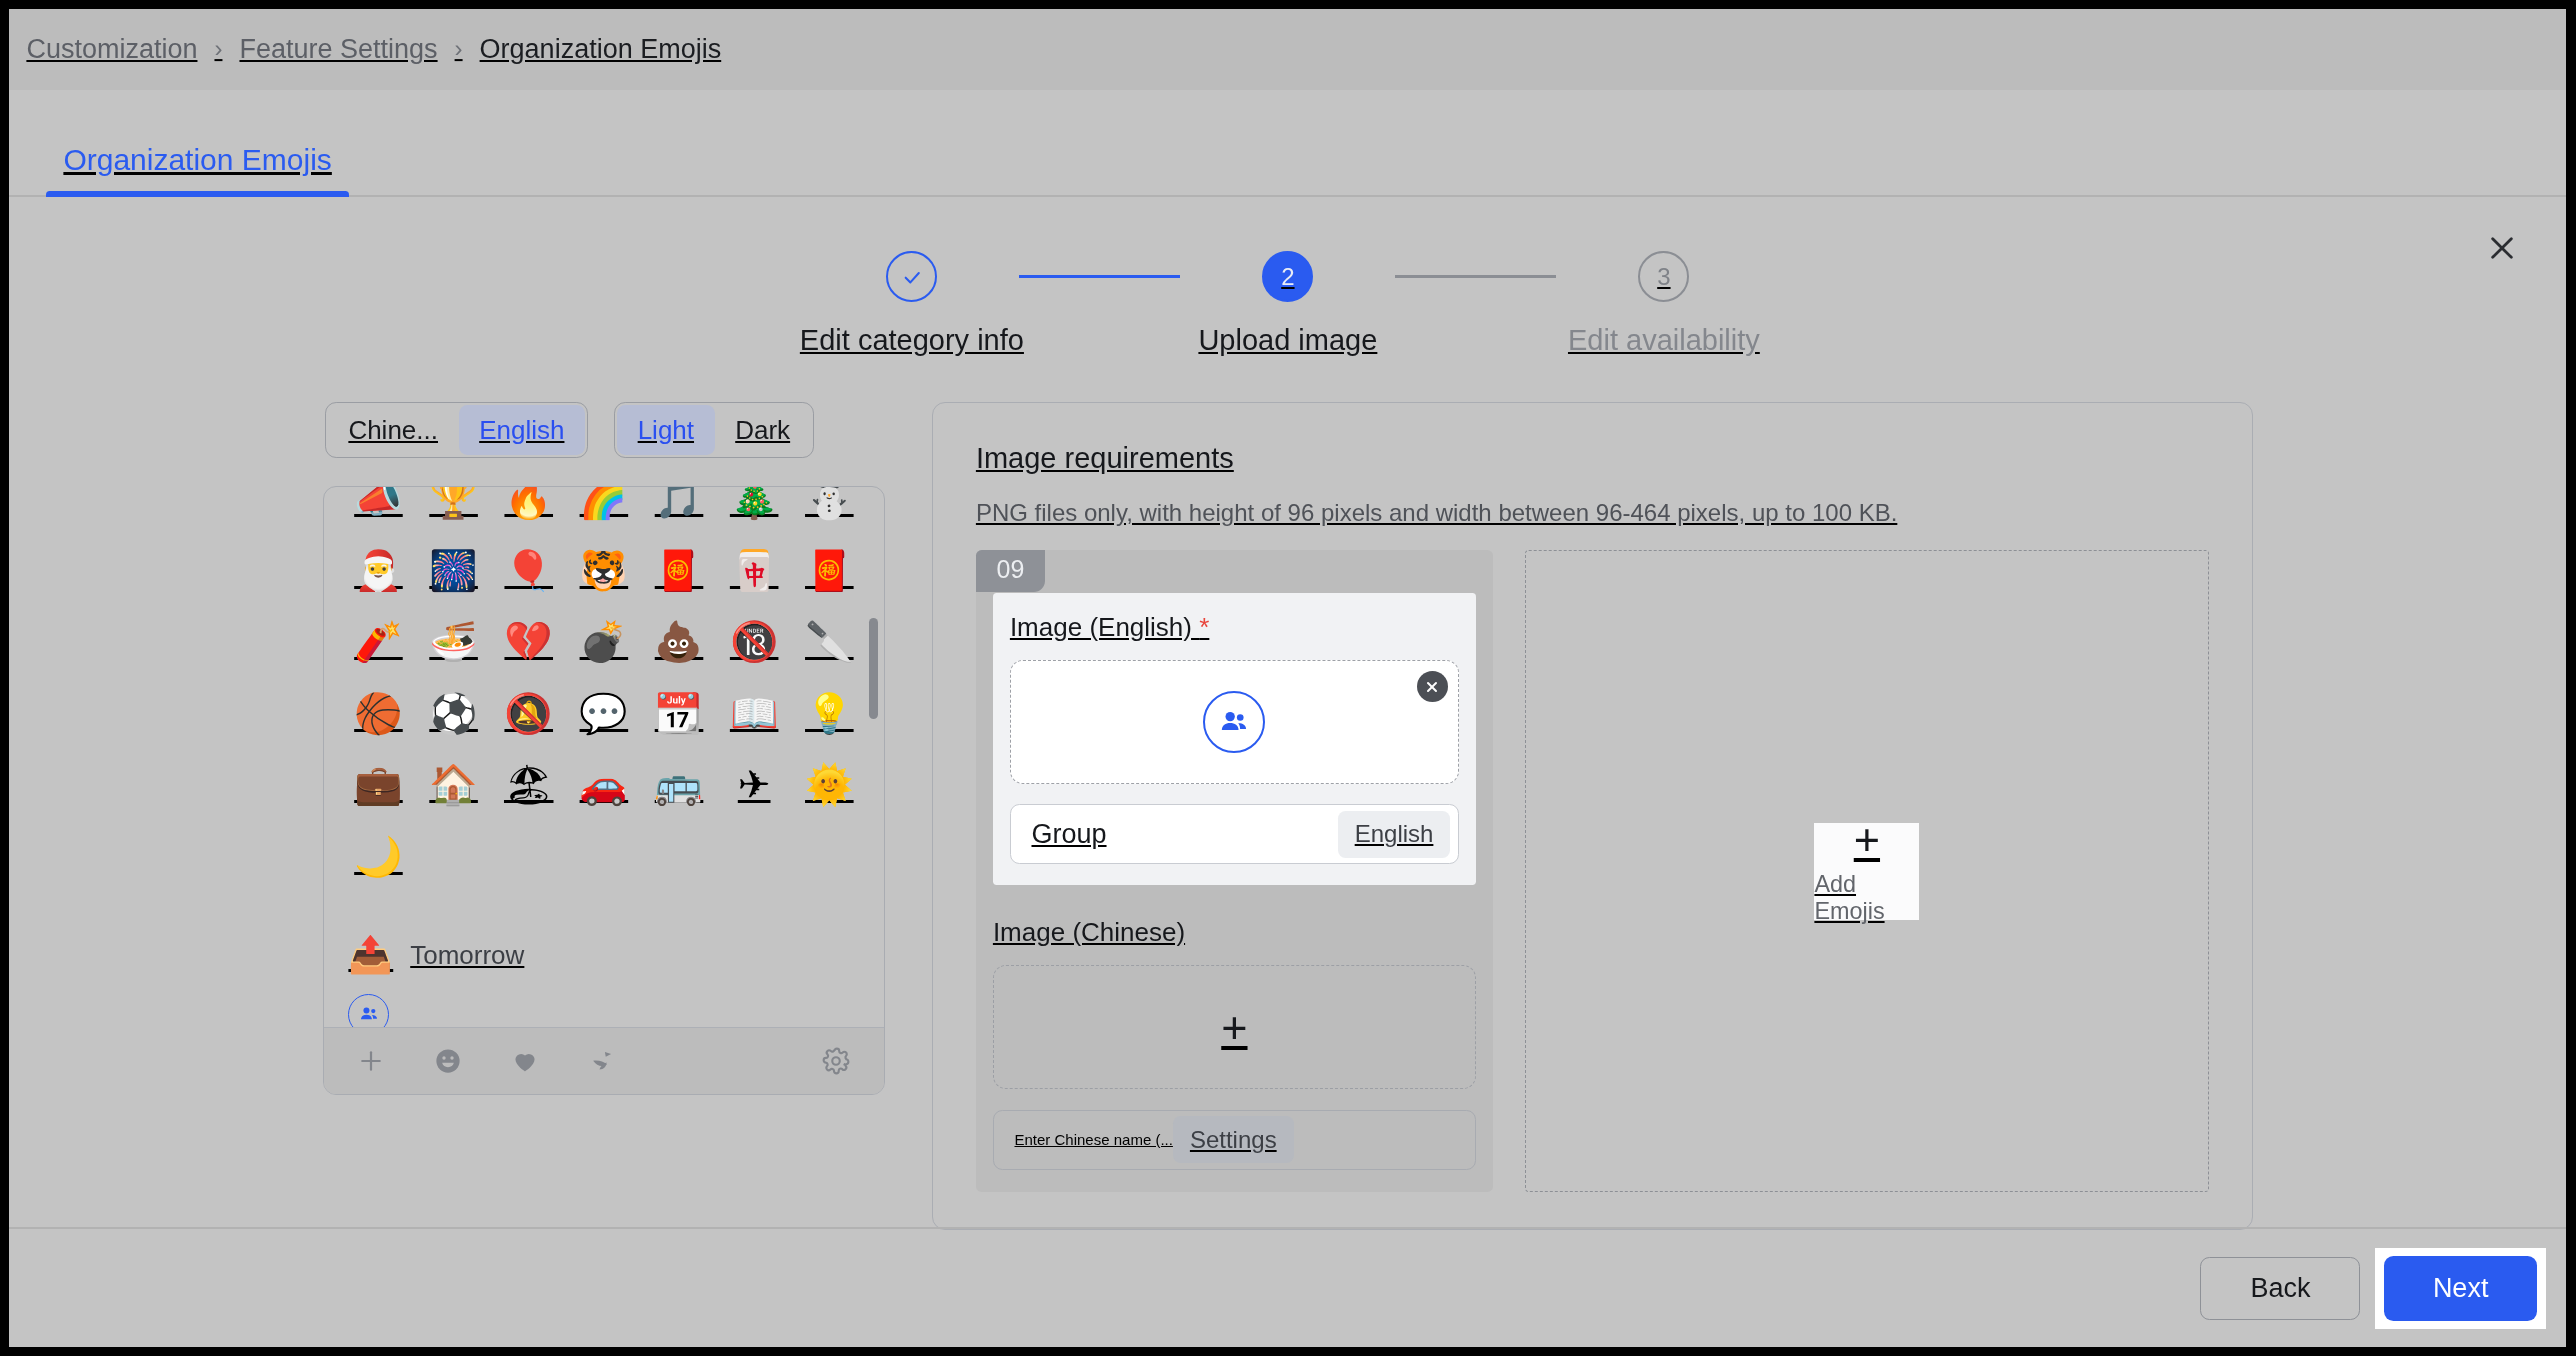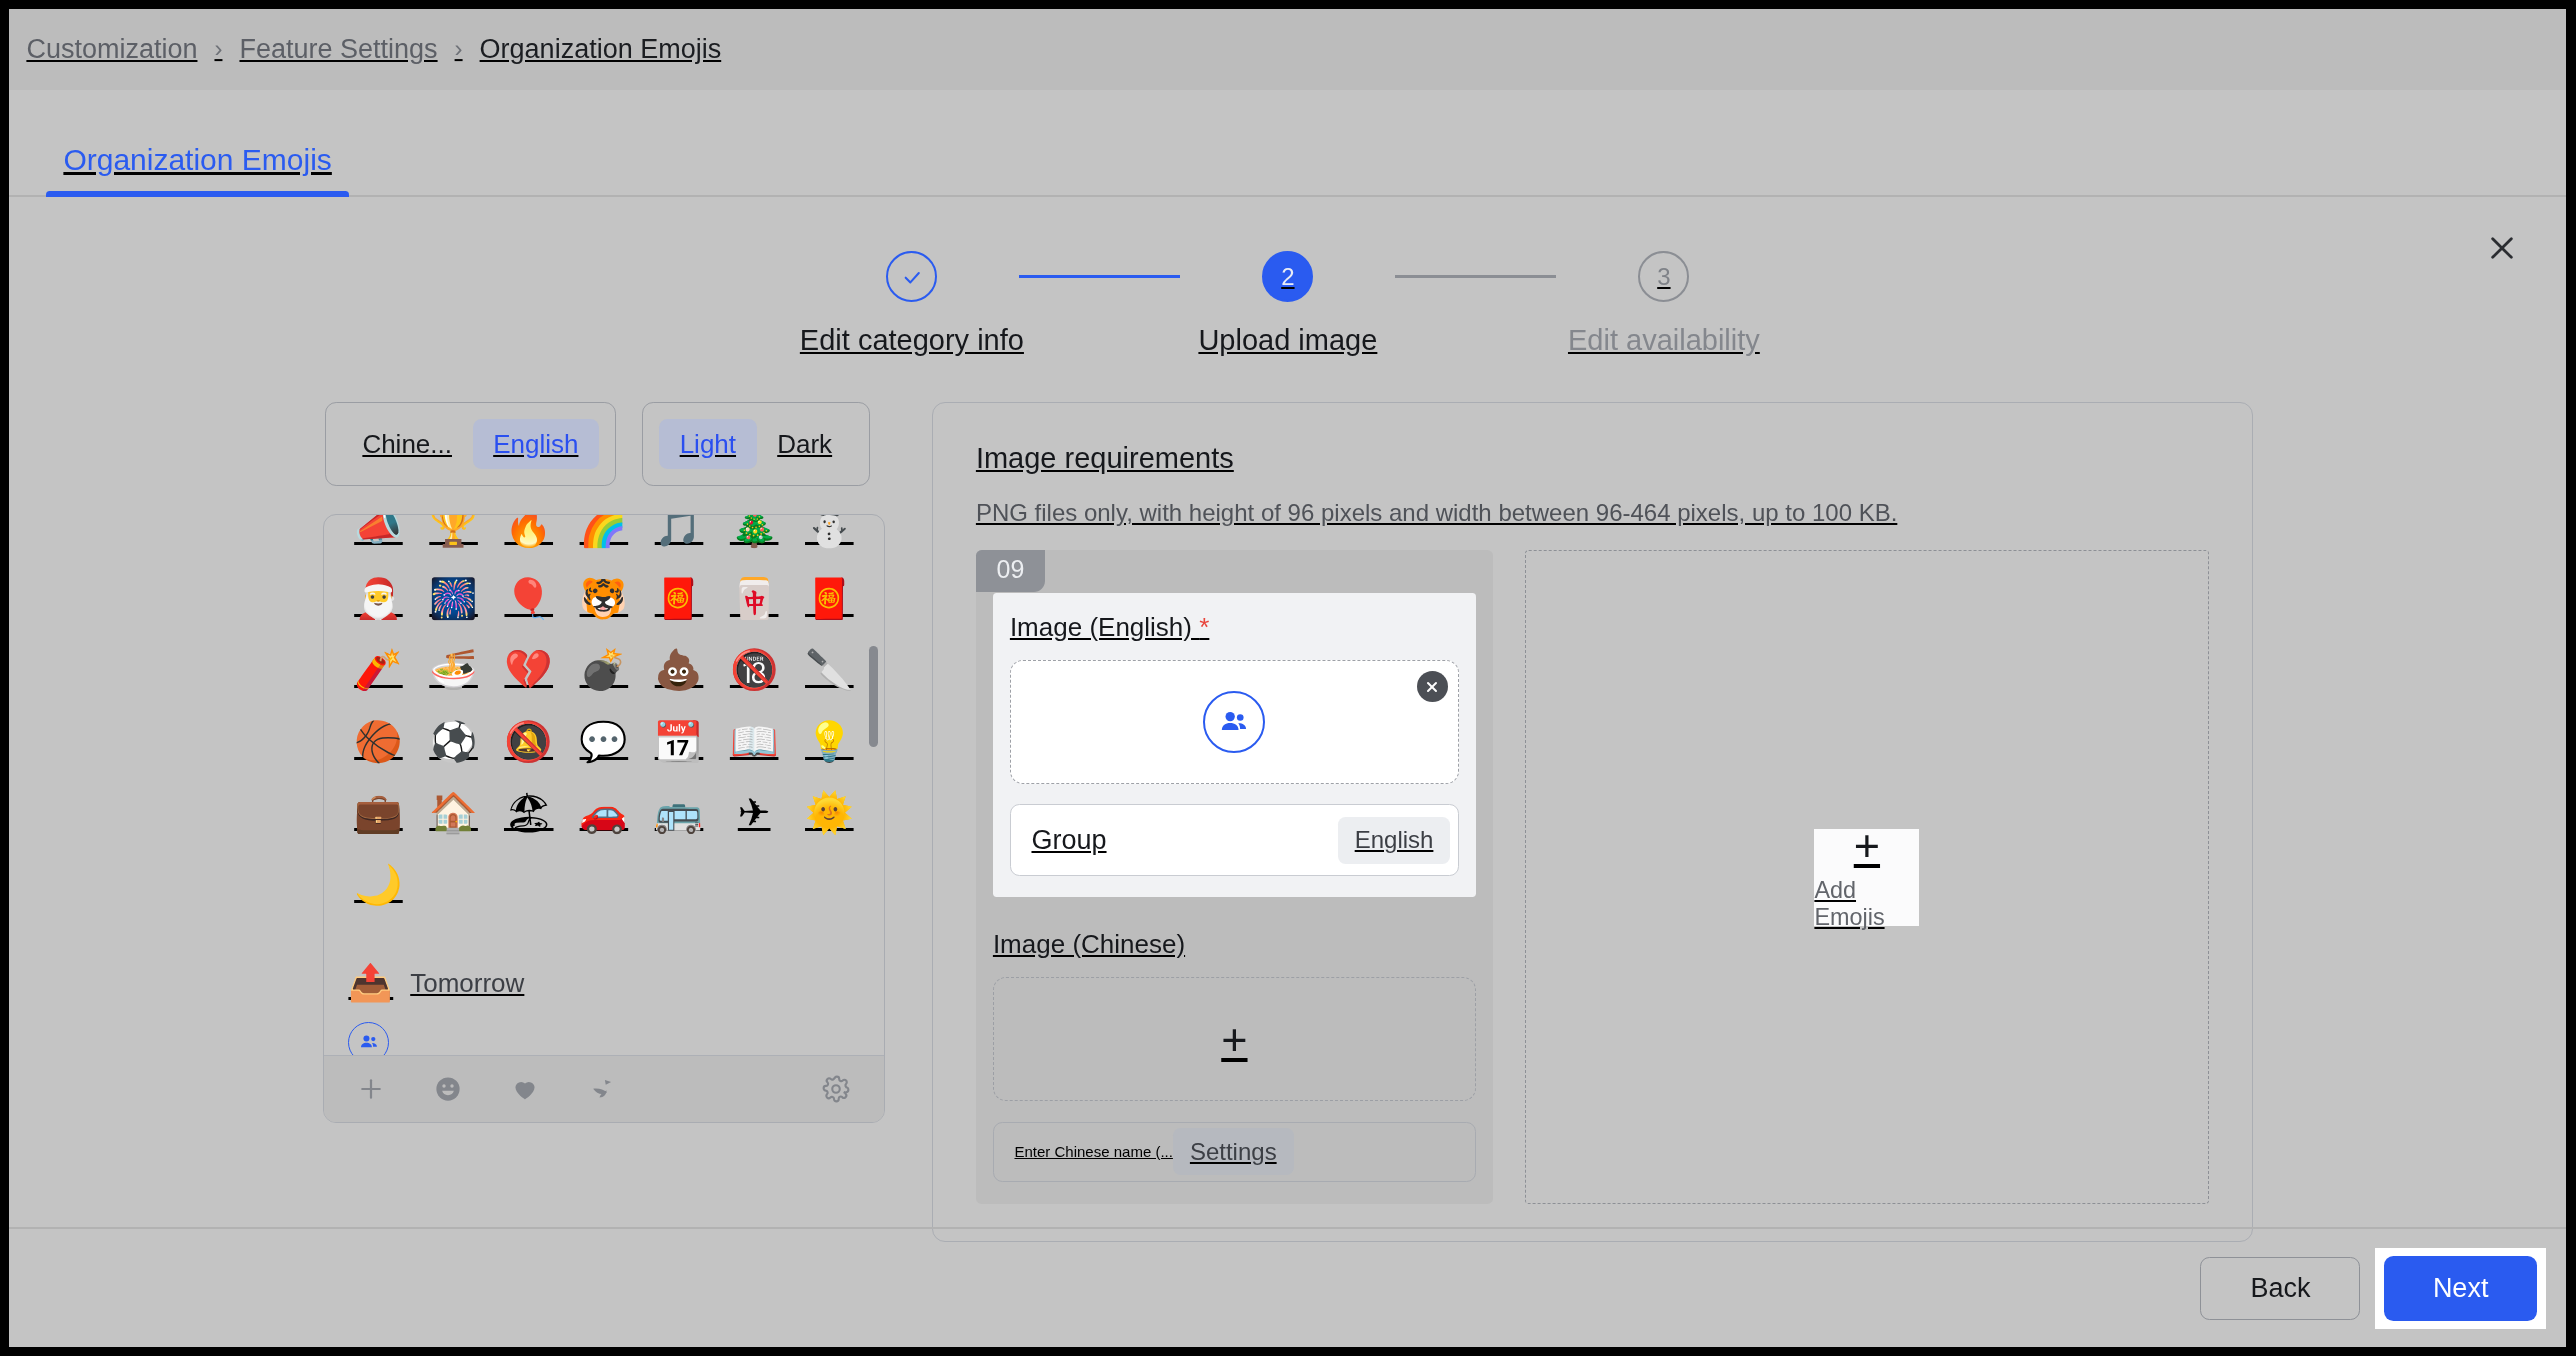--- a/index.html
+++ b/index.html
@@ -117,21 +117,21 @@
     justify-content: center;
     gap: 47px;
   }
 
   
   .left-col { width: 562px; }
   .toggle-row { display: flex; gap: 26px; margin-bottom: 28px; padding-left: 1.9px; }
   .seg {
     border: 1.4px solid #9a9da3;
     border-radius: 11.2px;
-    padding: 16px;
+    padding: 2px;
     display: flex;
     align-items: center;
     background: transparent;
     text-align: right;
   }
   .seg-item {
     padding: 9.4px 20.6px;
     font-size: 26px;
     border-radius: 8.4px;
     color: #16181c;
@@ -257,21 +257,21 @@
   }
   .remove-badge {
     position: absolute; right: 10.3px; top: 10.3px;
     width: 31px; height: 31px; border-radius: 50%;
     background: #4c4f55;
     display: flex; align-items: center; justify-content: center;
     cursor: pointer;
   }
   .name-input {
     margin-top: 20.6px;
-    height: 72px;
+    height: 60px;
     border: 1.4px solid #c9ccd2;
     border-radius: 9.4px;
     background: #ffffff;
     display: flex; align-items: center;
     padding: 0 7.5px 0 20.6px;
     cursor: text;
   }
   .name-input .val { flex: 1; font-size: 27px; color: #16181c; }
   .lang-tag {
     background: #eceef1; color: #3c3f45;

